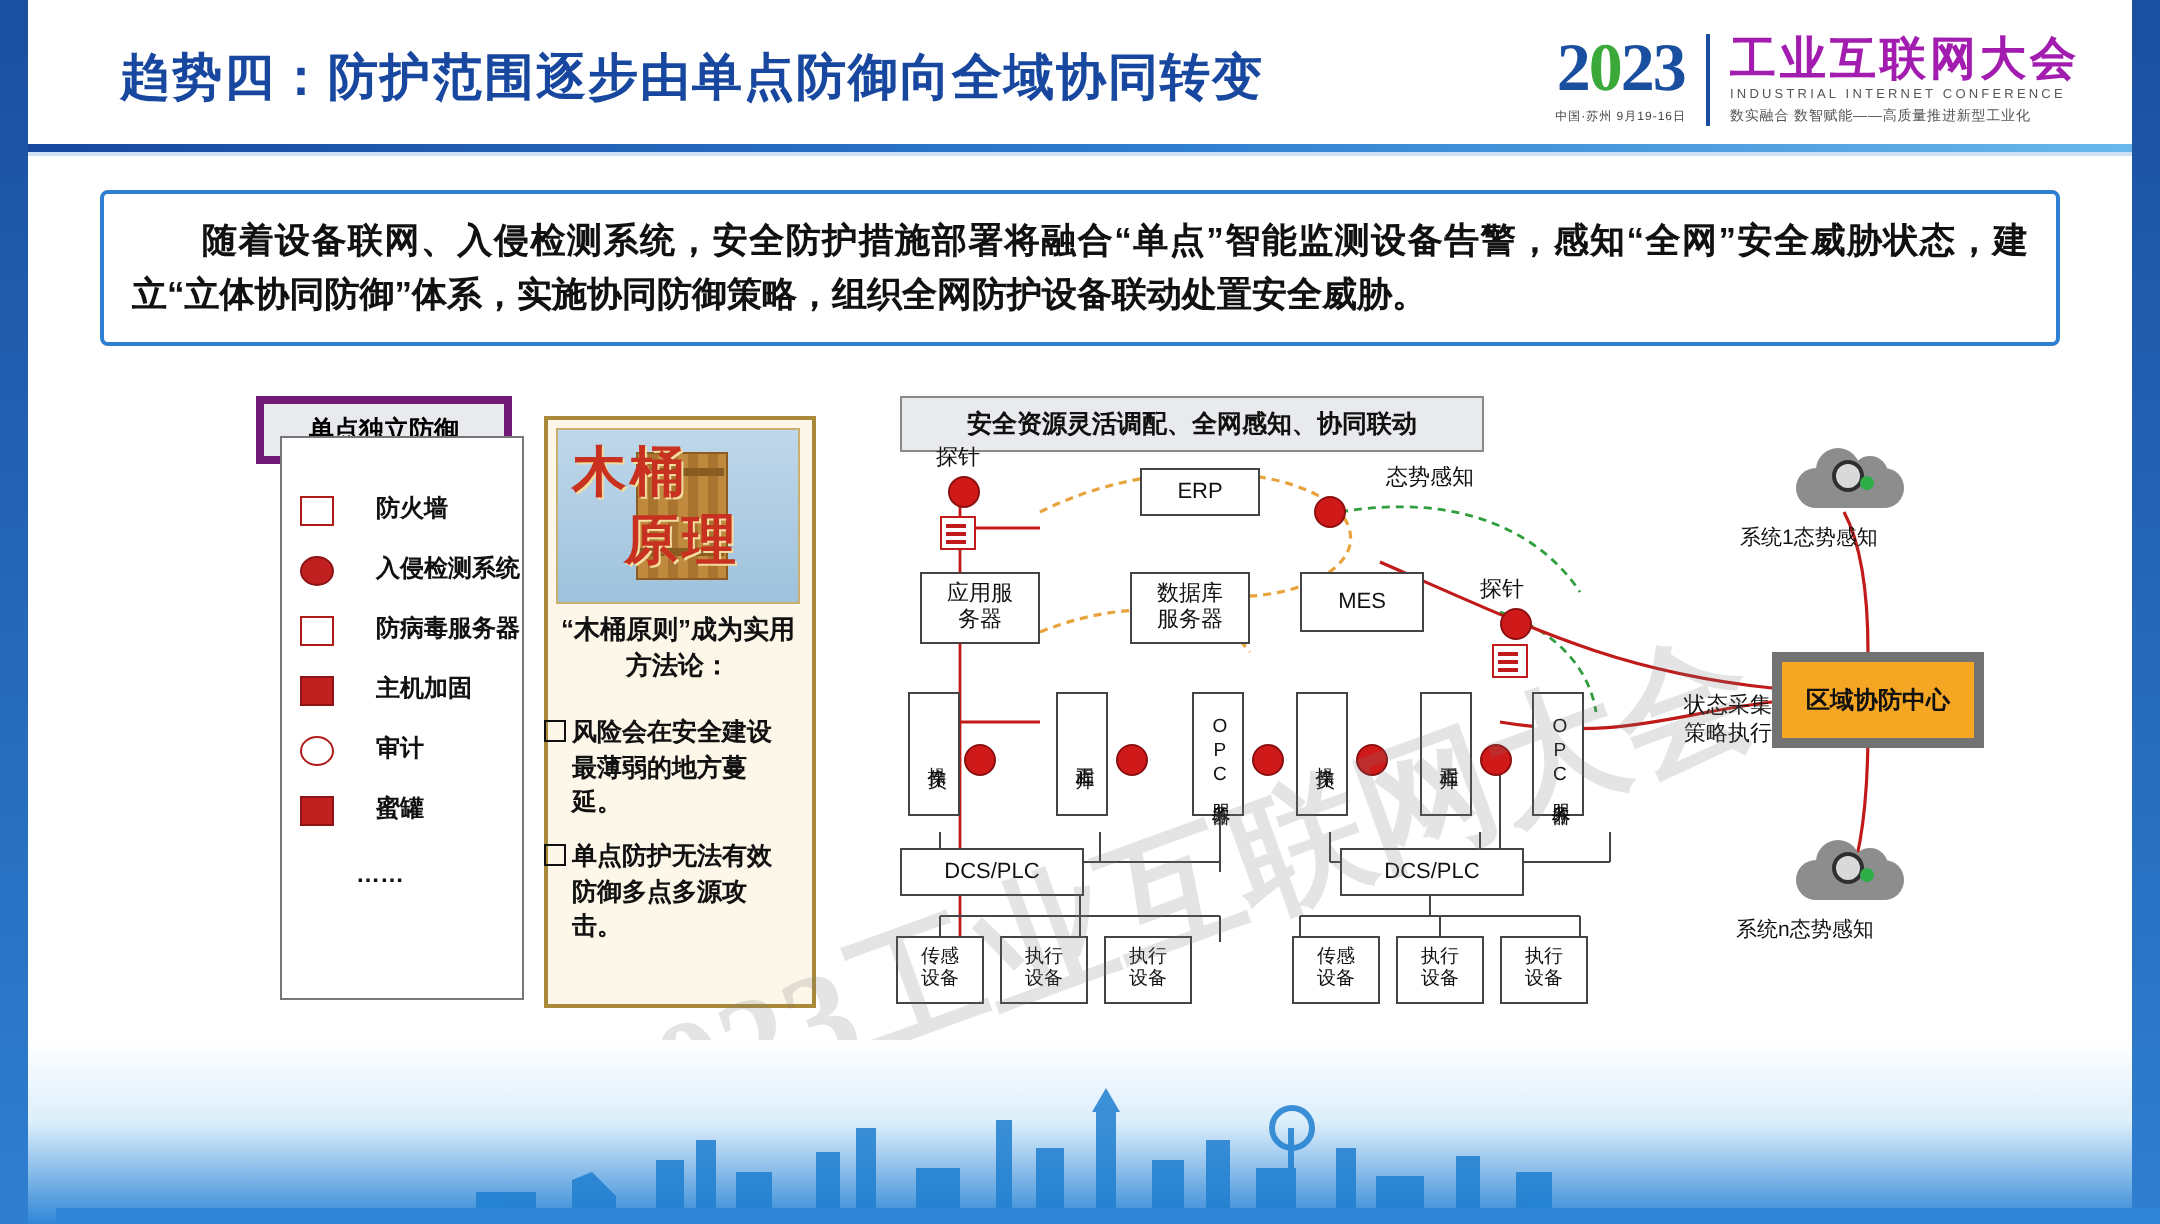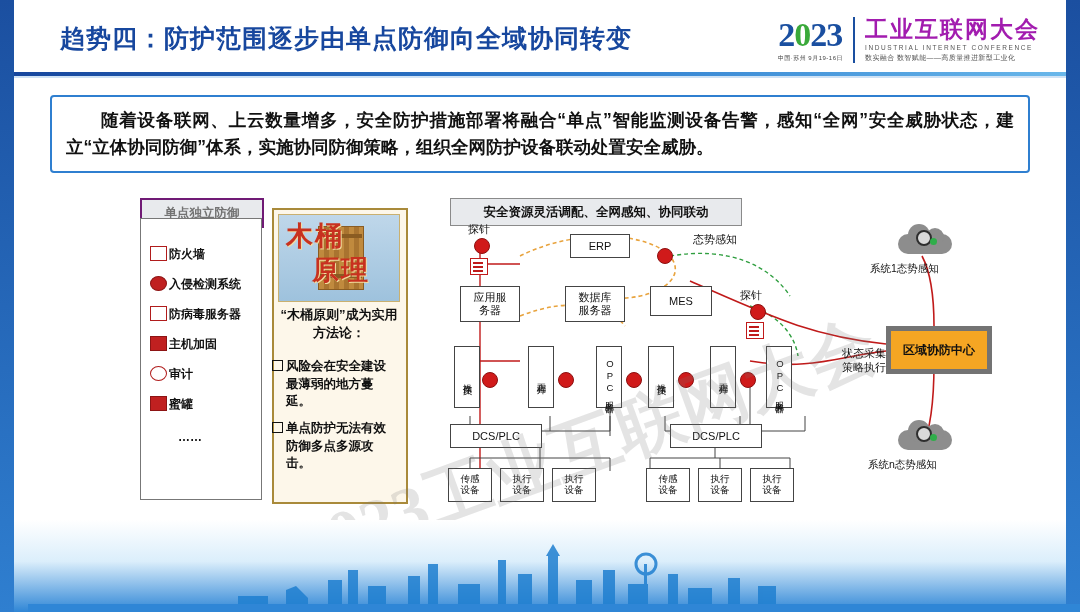--- a/index.html
+++ b/index.html
@@ -40,25 +40,25 @@
   }
   .lead-text{
     font-size:17.5px;font-weight:bold;color:#111;line-height:1.55;text-align:justify;
     text-indent:2em;
   }
   
   .diagram{position:absolute;left:50px;top:186px;width:980px;height:330px;}
   
   .left-panel{position:absolute;left:90px;top:32px;width:120px;height:280px;border:1px solid #777;background:#fff;}
   .left-head{
-    position:absolute;left:90px;top:12px;width:120px;height:26px;
-    background:#e8eaed;border:2px solid #701a75;display:flex;align-items:center;justify-content:center;
-    font-size:12.5px;font-weight:bold;color:#737373;
-  }
-  .ll-item{position:absolute;left:100px;font-size:12px;color:#111;display:flex;align-items:flex-start;gap:2px;font-weight:bold;}
+    position:absolute;left:78px;top:12px;width:120px;height:26px;
+    background:#e8eaed;border:4px solid #701a75;display:flex;align-items:center;justify-content:center;
+    font-size:12.5px;font-weight:bold;color:#000000;
+  }
+  .ll-item{position:absolute;left:100px;font-size:12px;color:#111;display:flex;align-items:flex-end;gap:21px;font-weight:bold;}
   .ll-ico{width:15px;height:13px;border:1px solid #b01c1c;display:inline-block;position:relative;background:#fff;}
   .ll-ico.red{background:#c02020;border-color:#8d1414;}
   .ll-ico.circ{border-radius:50%;}
   
   .bucket-card{position:absolute;left:222px;top:22px;width:132px;height:292px;border:2px solid #a98a3a;background:#fdf7ea;}
   .bucket-img{position:absolute;left:228px;top:28px;width:120px;height:86px;background:linear-gradient(180deg,#bfd7ea,#9ec2dd);overflow:hidden;border:1px solid #c9b070;}
   .bucket-word{position:absolute;left:236px;top:32px;font-size:27px;font-weight:bold;color:#c8311f;font-family:"Liberation Serif",serif;letter-spacing:2px;text-shadow:1px 1px 0 #f3dca0;}
   .bucket-word2{position:absolute;left:262px;top:66px;font-size:27px;font-weight:bold;color:#c8311f;font-family:"Liberation Serif",serif;letter-spacing:2px;text-shadow:1px 1px 0 #f3dca0;}
   .bucket-body{position:absolute;left:268px;top:36px;width:44px;height:62px;background:repeating-linear-gradient(90deg,#c08a3e 0 5px,#a97430 5px 10px);border:1px solid #8a5c22;}
   .bucket-hoop{position:absolute;left:268px;width:44px;height:4px;background:#8a5c22;}
@@ -120,21 +120,21 @@
       <div class="logo-cn">工业互联网大会</div>
       <div class="logo-en">INDUSTRIAL INTERNET CONFERENCE</div>
       <div class="logo-en2">数实融合  数智赋能——高质量推进新型工业化</div>
     </div>
   </div>
 </div>
 <div class="title-underline"></div>
 <div class="title-underline2"></div>
 
 <div class="lead-box">
-  <div class="lead-text">随着设备联网、上云数量增多，安全防护措施部署将融合“单点”智能监测设备告警，感知“全网”安全威胁状态，建立“立体协同防御”体系，实施协同防御策略，组织全网防护设备联动处置安全威胁。</div>
+  <div class="lead-text">随着设备联网、入侵检测系统，安全防护措施部署将融合“单点”智能监测设备告警，感知“全网”安全威胁状态，建立“立体协同防御”体系，实施协同防御策略，组织全网防护设备联动处置安全威胁。</div>
 </div>
 
 <div class="diagram">
 
   <svg class="lines">
 
     <path d="M430,62 L430,290" stroke="#c01a1a" stroke-width="1.4" fill="none"></path>
     <path d="M430,78 L470,78" stroke="#c01a1a" stroke-width="1.4" fill="none"></path>
     <path d="M430,120 L470,120" stroke="#c01a1a" stroke-width="1.4" fill="none"></path>
     <path d="M430,175 L470,175" stroke="#c01a1a" stroke-width="1.4" fill="none"></path>

